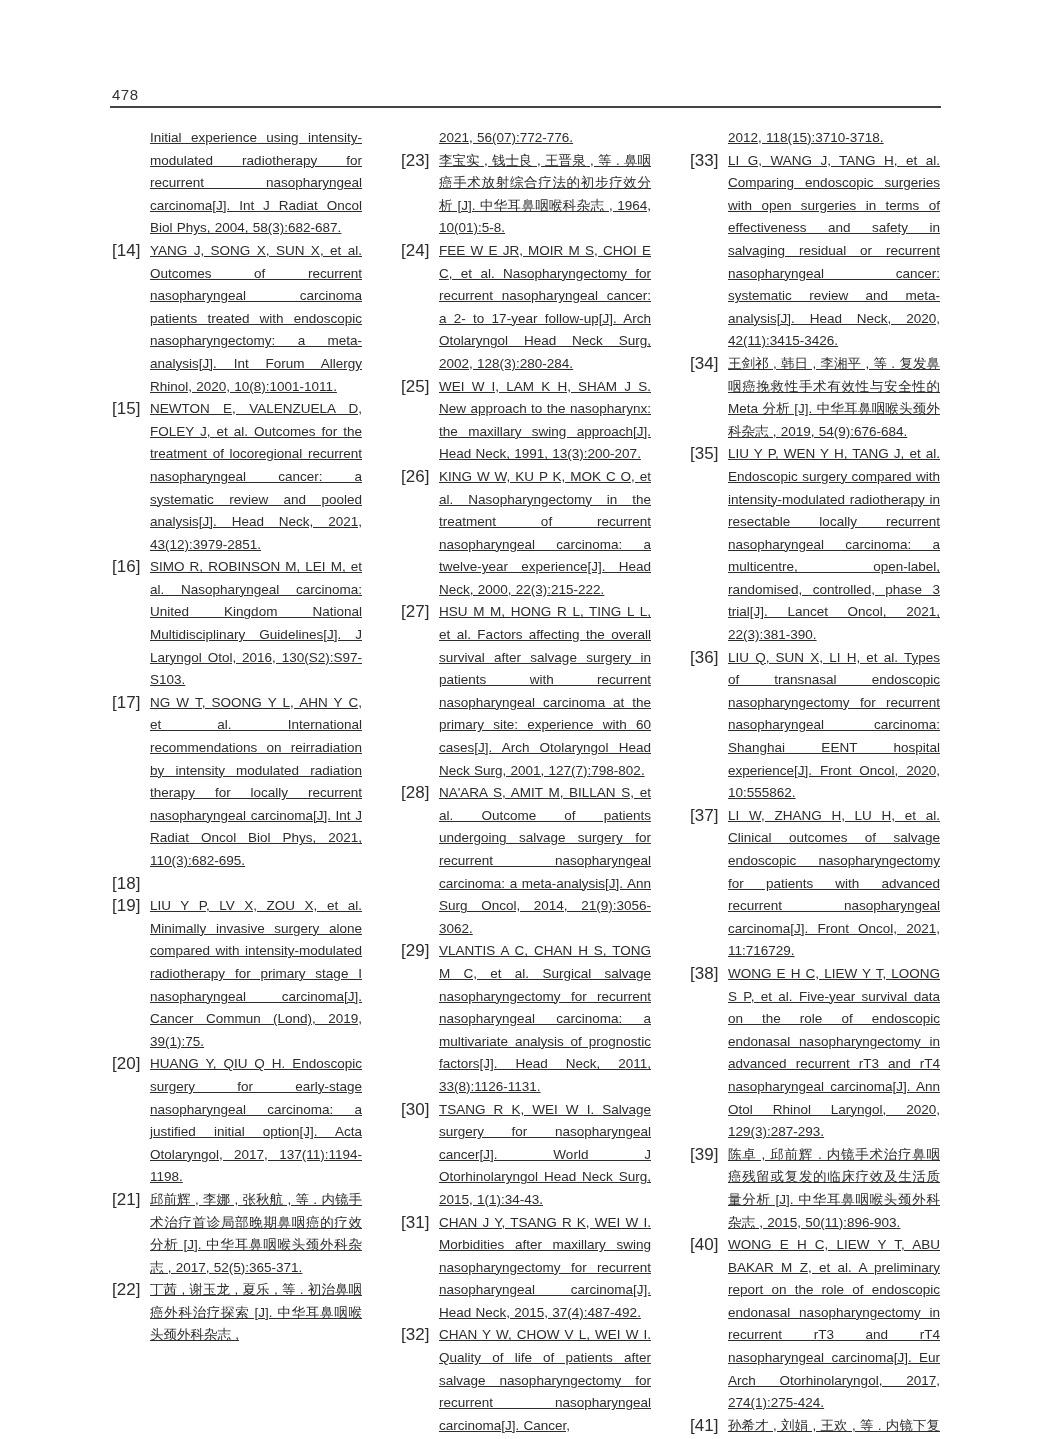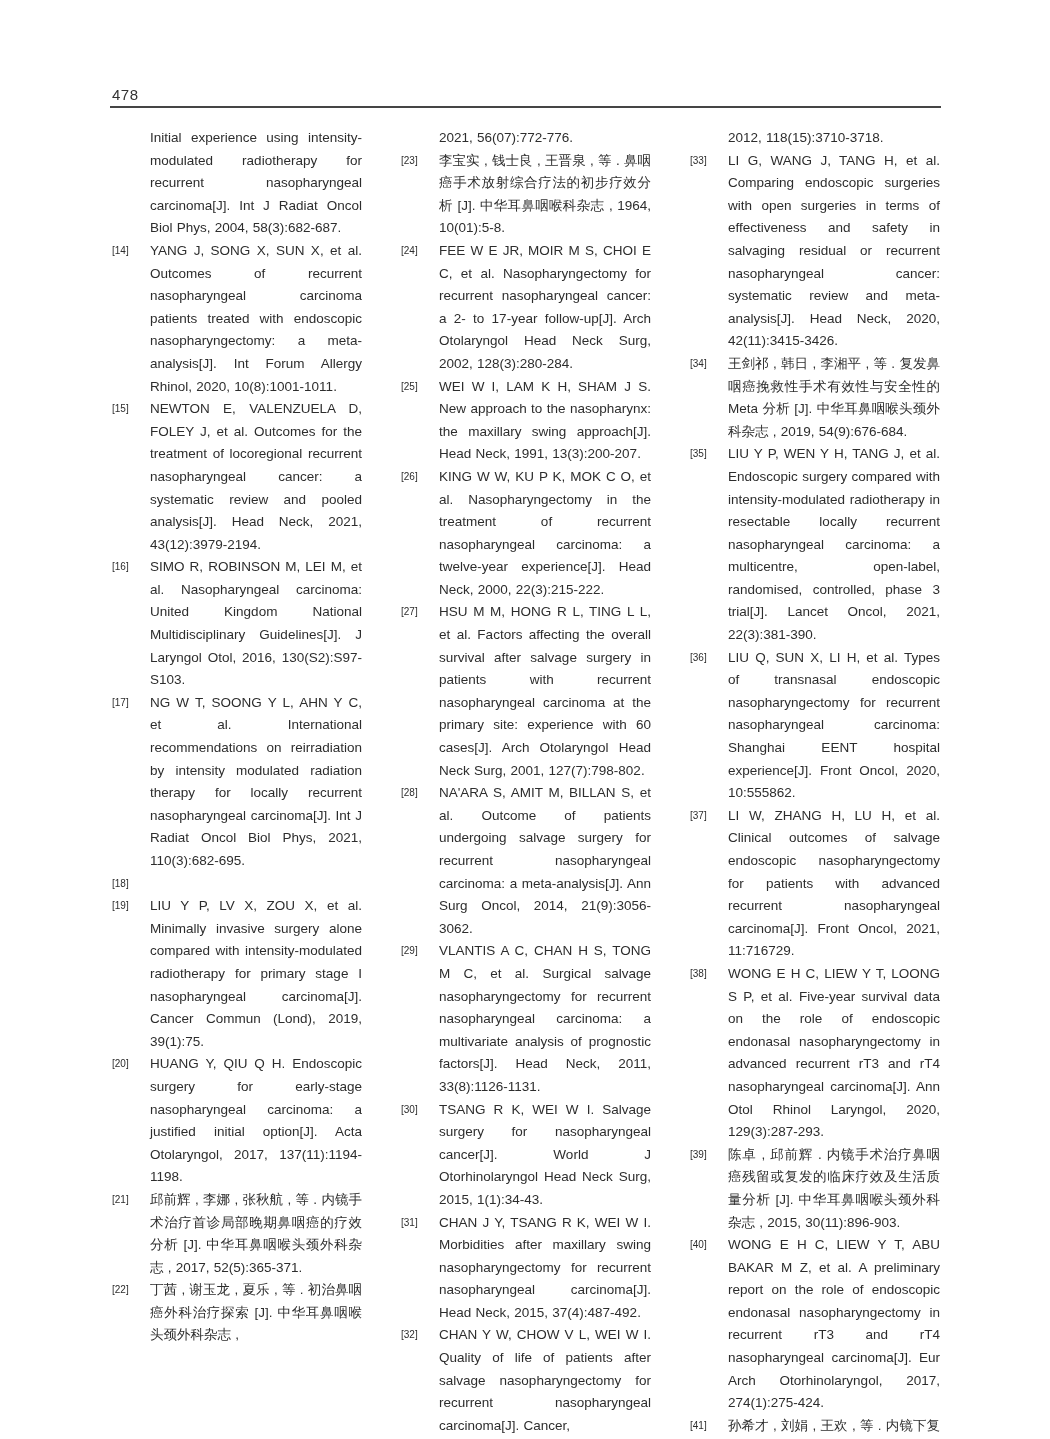--- a/index.html
+++ b/index.html
@@ -44,53 +44,54 @@
     width: 250px;
     flex: 0 0 250px;
   }
   .ref {
     display: flex;
     align-items: flex-start;
   }
   .ref-num {
     width: 38px;
     flex: 0 0 38px;
-    font-size: 10px;
+    font-size: 17px;
     line-height: 22.6px;
     color: #2d2d2d;
     white-space: nowrap;
   }
   .ref-text {
     flex: 1 1 auto;
     font-size: 13.5px;
     line-height: 22.6px;
     text-align: justify;
     color: #2d2d2d;
     word-spacing: 0.5px;
+    text-decoration: underline;
   }
 </style>
 </head>
 <body>
 
 <div class="page">
   <div class="page-number">478</div>
   <div class="header-rule"></div>
   <div class="columns" id="columns">
       <div class="col">
         <div class="ref">
           <div class="ref-num"></div>
           <div class="ref-text">Initial experience using intensity-modulated radiotherapy for recurrent nasopharyngeal carcinoma[J]. Int J Radiat Oncol Biol Phys, 2004, 58(3):682-687.</div>
         </div>
         <div class="ref">
           <div class="ref-num">[14]</div>
           <div class="ref-text">YANG J, SONG X, SUN X, et al. Outcomes of recurrent nasopharyngeal carcinoma patients treated with endoscopic nasopharyngectomy: a meta-analysis[J]. Int Forum Allergy Rhinol, 2020, 10(8):1001-1011.</div>
         </div>
         <div class="ref">
           <div class="ref-num">[15]</div>
-          <div class="ref-text">NEWTON E, VALENZUELA D, FOLEY J, et al. Outcomes for the treatment of locoregional recurrent nasopharyngeal cancer: a systematic review and pooled analysis[J]. Head Neck, 2021, 43(12):3979-2194.</div>
+          <div class="ref-text">NEWTON E, VALENZUELA D, FOLEY J, et al. Outcomes for the treatment of locoregional recurrent nasopharyngeal cancer: a systematic review and pooled analysis[J]. Head Neck, 2021, 43(12):3979-2851.</div>
         </div>
         <div class="ref">
           <div class="ref-num">[16]</div>
           <div class="ref-text">SIMO R, ROBINSON M, LEI M, et al. Nasopharyngeal carcinoma: United Kingdom National Multidisciplinary Guidelines[J]. J Laryngol Otol, 2016, 130(S2):S97-S103.</div>
         </div>
         <div class="ref">
           <div class="ref-num">[17]</div>
           <div class="ref-text">NG W T, SOONG Y L, AHN Y C, et al. International recommendations on reirradiation by intensity modulated radiation therapy for locally recurrent nasopharyngeal carcinoma[J]. Int J Radiat Oncol Biol Phys, 2021, 110(3):682-695.</div>
         </div>
         <div class="ref">
@@ -183,21 +184,21 @@
         <div class="ref">
           <div class="ref-num">[37]</div>
           <div class="ref-text">LI W, ZHANG H, LU H, et al. Clinical outcomes of salvage endoscopic nasopharyngectomy for patients with advanced recurrent nasopharyngeal carcinoma[J]. Front Oncol, 2021, 11:716729.</div>
         </div>
         <div class="ref">
           <div class="ref-num">[38]</div>
           <div class="ref-text">WONG E H C, LIEW Y T, LOONG S P, et al. Five-year survival data on the role of endoscopic endonasal nasopharyngectomy in advanced recurrent rT3 and rT4 nasopharyngeal carcinoma[J]. Ann Otol Rhinol Laryngol, 2020, 129(3):287-293.</div>
         </div>
         <div class="ref">
           <div class="ref-num">[39]</div>
-          <div class="ref-text">陈卓 , 邱前辉 . 内镜手术治疗鼻咽癌残留或复发的临床疗效及生活质量分析 [J]. 中华耳鼻咽喉头颈外科杂志 , 2015, 30(11):896-903.</div>
+          <div class="ref-text">陈卓 , 邱前辉 . 内镜手术治疗鼻咽癌残留或复发的临床疗效及生活质量分析 [J]. 中华耳鼻咽喉头颈外科杂志 , 2015, 50(11):896-903.</div>
         </div>
         <div class="ref">
           <div class="ref-num">[40]</div>
           <div class="ref-text">WONG E H C, LIEW Y T, ABU BAKAR M Z, et al. A preliminary report on the role of endoscopic endonasal nasopharyngectomy in recurrent rT3 and rT4 nasopharyngeal carcinoma[J]. Eur Arch Otorhinolaryngol, 2017, 274(1):275-424.</div>
         </div>
         <div class="ref">
           <div class="ref-num">[41]</div>
           <div class="ref-text">孙希才 , 刘娟 , 王欢 , 等 . 内镜下复发性鼻咽癌 71 例切除及预后分析 [J]. 中华耳鼻</div>
         </div>
       </div>

